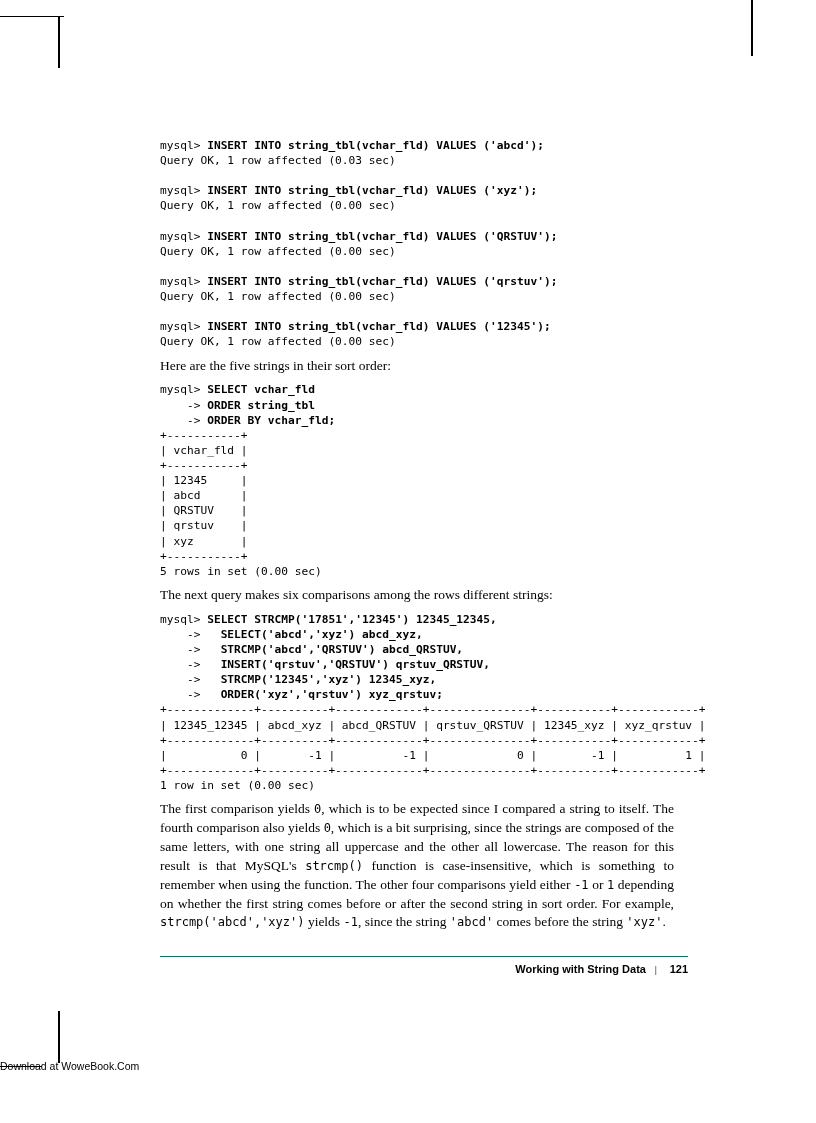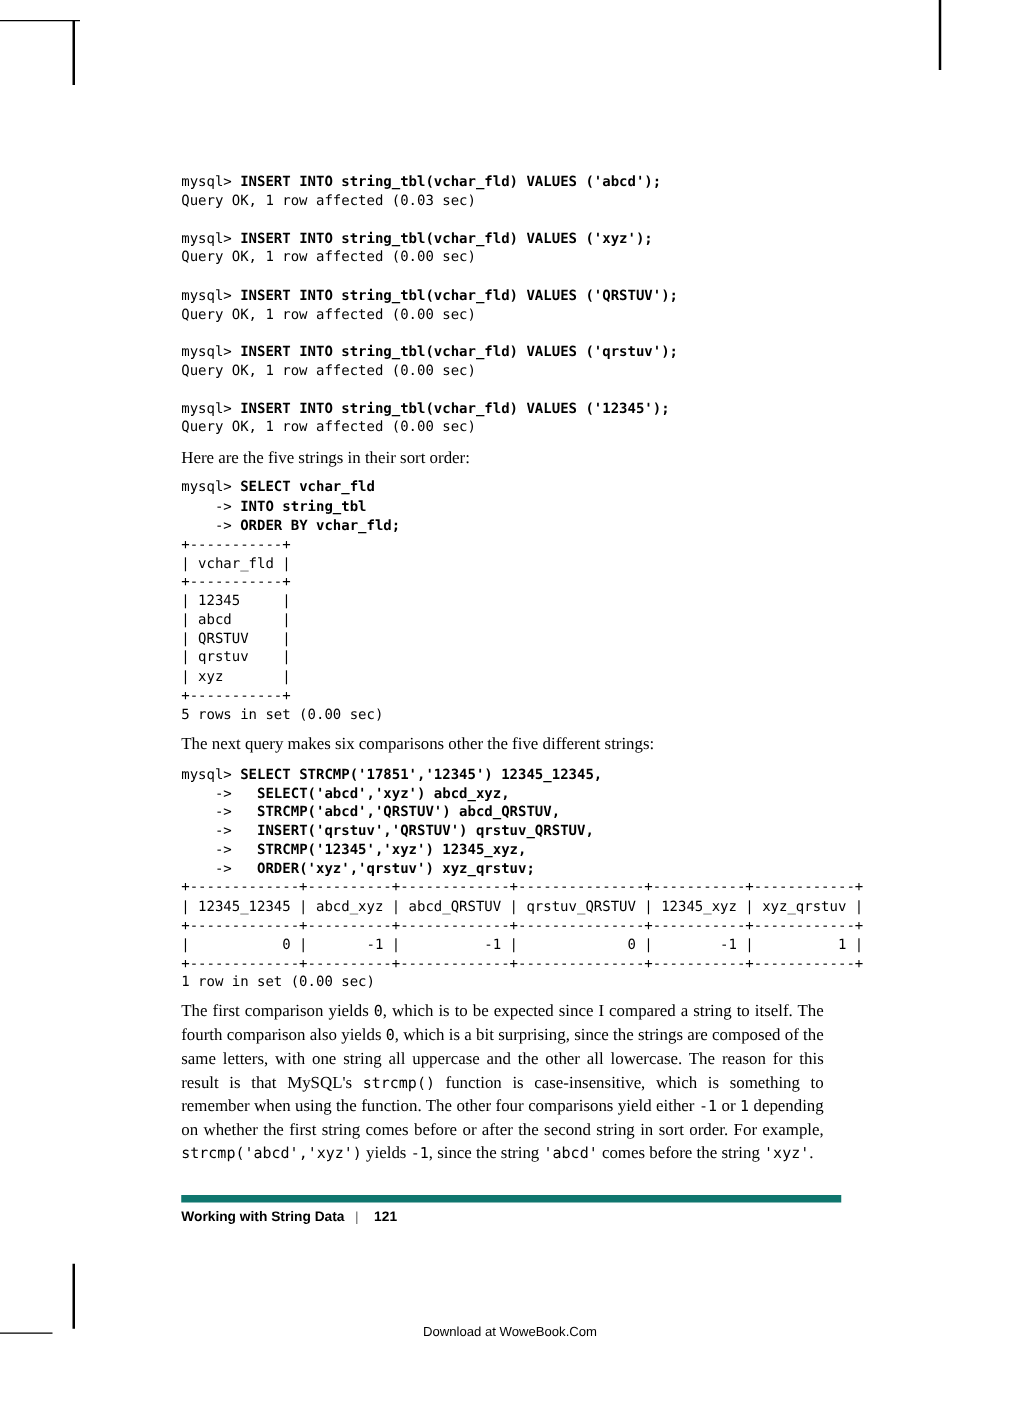--- a/index.html
+++ b/index.html
@@ -49,21 +49,21 @@
     position: absolute;
     bottom: 56px;
     left: 0;
     width: 42px;
     height: 1.5px;
     background: #000;
   }
   .page {
     position: absolute;
     top: 138px;
-    left: 145px;
+    left: 160px;
     width: 528px;
   }
   pre.code {
     font-family: Consolas, 'Lucida Console', Monaco, monospace;
     font-size: 11.2px;
     line-height: 1.35;
     margin: 0;
     white-space: pre;
     font-weight: normal;
   }
@@ -77,40 +77,40 @@
     text-align: justify;
   }
   p.body .mono {
     font-family: Consolas, 'Lucida Console', Monaco, monospace;
     font-size: 12px;
   }
   .code-indent {
     margin-left: 22px;
   }
   .footer-line {
-    border-top: 6px solid #0f766e;
+    border-top: 1px solid #0f766e;
     margin-top: 24px;
     padding-top: 6px;
+    text-align: right;
     font-size: 11px;
   }
   .footer-line b {
     font-family: Arial, Helvetica, sans-serif;
     font-weight: bold;
   }
   .footer-line .pg {
     font-family: Arial, Helvetica, sans-serif;
     font-weight: bold;
     margin-left: 4px;
   }
   .download {
     position: absolute;
     top: 1060px;
     left: 0;
     width: 816px;
-    text-align: center;
     font-family: Arial, Helvetica, sans-serif;
     font-size: 10.5px;
     color: #000;
   }
 </style>
 </head>
 <body>
 
 <div class="crop-top-left"></div>
 <div class="crop-top-left-inner"></div>
@@ -131,34 +131,34 @@
 
 <span>mysql&gt; </span><span class="bold">INSERT INTO string_tbl(vchar_fld) VALUES ('qrstuv');</span>
 <span>Query OK, 1 row affected (0.00 sec)</span>
 
 <span>mysql&gt; </span><span class="bold">INSERT INTO string_tbl(vchar_fld) VALUES ('12345');</span>
 <span>Query OK, 1 row affected (0.00 sec)</span></pre>
 
 <p class="body">Here are the five strings in their sort order:</p>
 
 <pre class="code code-indent"><span>mysql&gt; </span><span class="bold">SELECT vchar_fld</span>
-<span>    -&gt; </span><span class="bold">INTO string_tbl</span>
+<span>    -&gt; </span><span class="bold">ORDER string_tbl</span>
 <span>    -&gt; </span><span class="bold">ORDER BY vchar_fld;</span>
 <span>+-----------+
 | vchar_fld |
 +-----------+
 | 12345     |
 | abcd      |
 | QRSTUV    |
 | qrstuv    |
 | xyz       |
 +-----------+
 5 rows in set (0.00 sec)</span></pre>
 
-<p class="body">The next query makes six comparisons other the five different strings:</p>
+<p class="body">The next query makes six comparisons among the rows different strings:</p>
 
 <pre class="code code-indent"><span>mysql&gt; </span><span class="bold">SELECT STRCMP('17851','12345') 12345_12345,</span>
 <span>    -&gt;   </span><span class="bold">SELECT('abcd','xyz') abcd_xyz,</span>
 <span>    -&gt;   </span><span class="bold">STRCMP('abcd','QRSTUV') abcd_QRSTUV,</span>
 <span>    -&gt;   </span><span class="bold">INSERT('qrstuv','QRSTUV') qrstuv_QRSTUV,</span>
 <span>    -&gt;   </span><span class="bold">STRCMP('12345','xyz') 12345_xyz,</span>
 <span>    -&gt;   </span><span class="bold">ORDER('xyz','qrstuv') xyz_qrstuv;</span>
 <span>+-------------+----------+-------------+---------------+-----------+------------+
 | 12345_12345 | abcd_xyz | abcd_QRSTUV | qrstuv_QRSTUV | 12345_xyz | xyz_qrstuv |
 +-------------+----------+-------------+---------------+-----------+------------+

